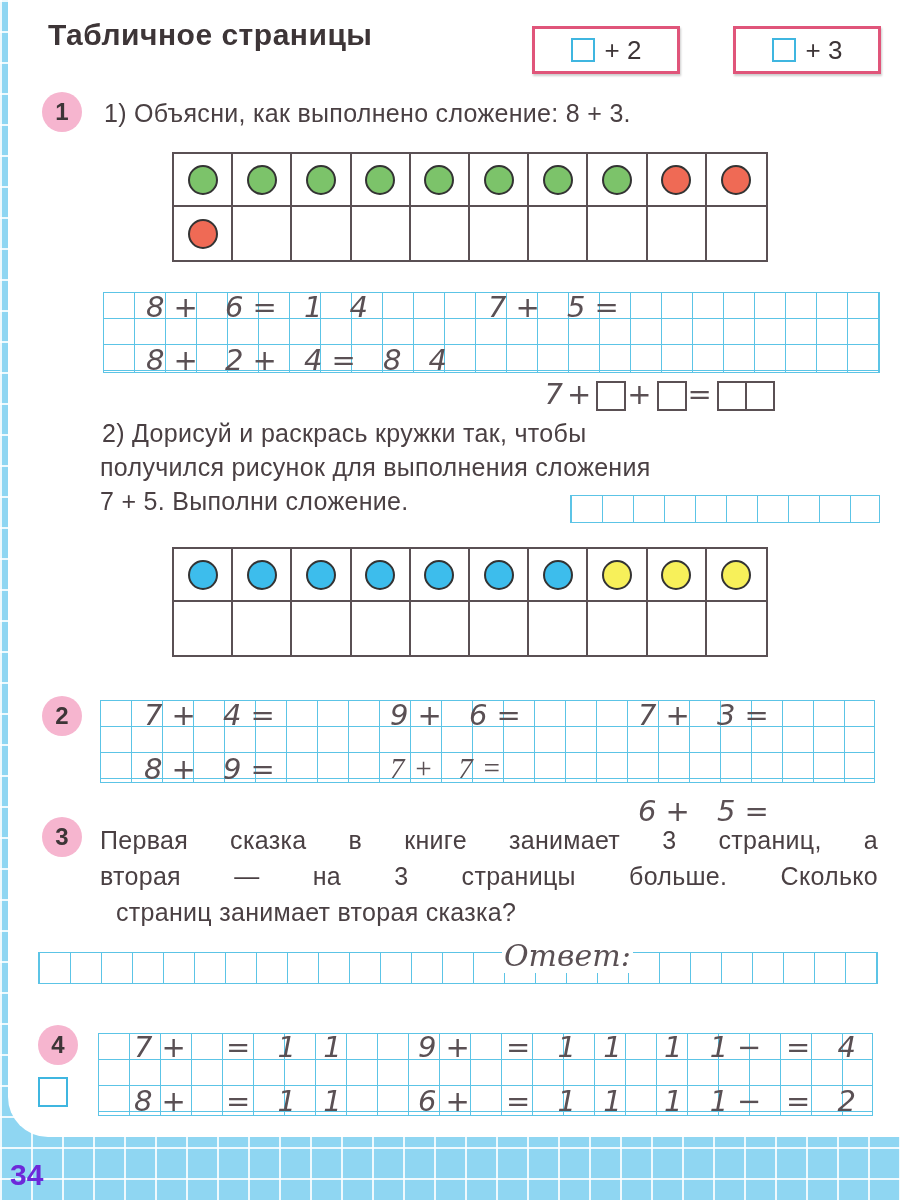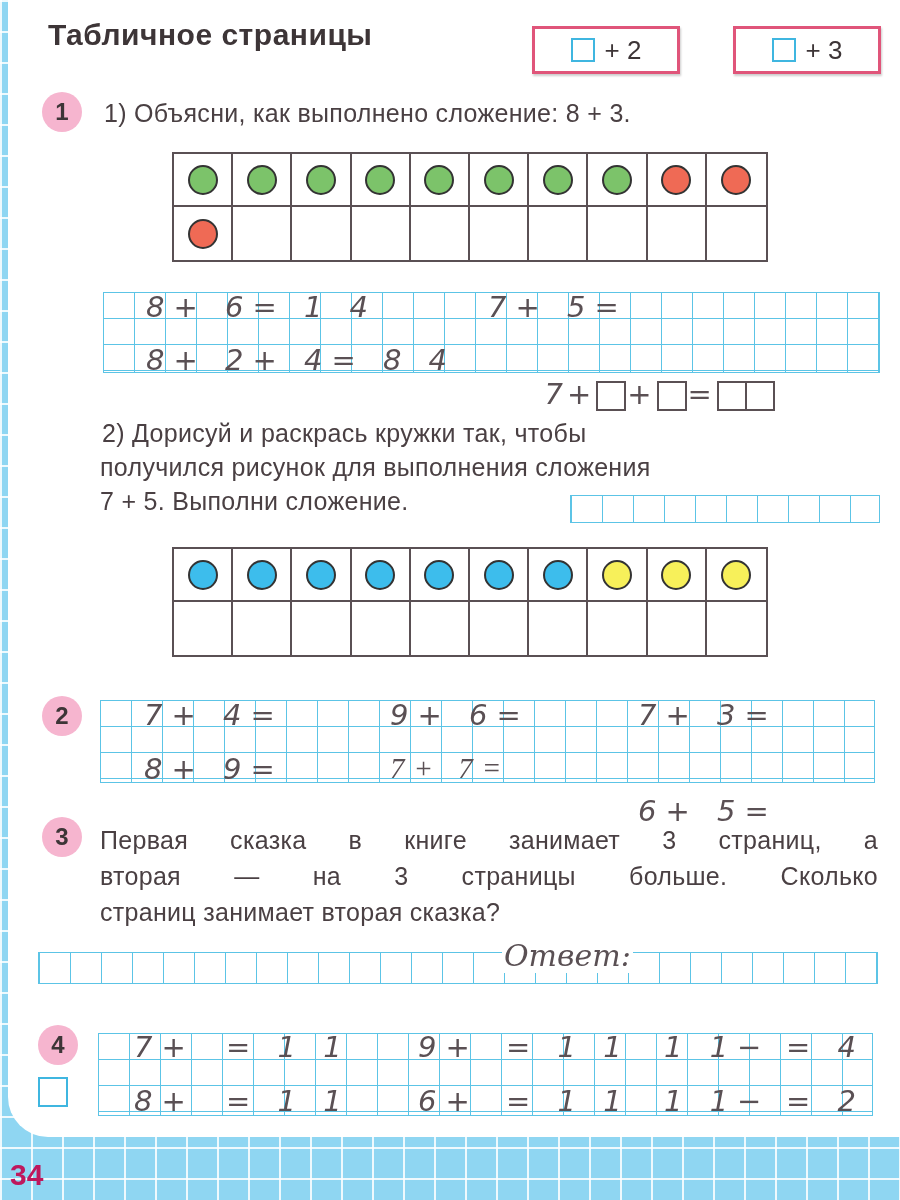--- a/index.html
+++ b/index.html
@@ -29,21 +29,21 @@
     background-image:
       linear-gradient(to right, #5cc4e6 1px, transparent 1px),
       linear-gradient(to bottom, #5cc4e6 1px, transparent 1px);
     background-size:31px 26px;border-right:1px solid #5cc4e6;border-bottom:1px solid #5cc4e6;}
   .hw{position:absolute;font-family:"DejaVu Sans", sans-serif;font-style:italic;font-size:29px;color:#5a5054;
     font-weight:200;letter-spacing:9px;white-space:pre;}
   .wbox{display:inline-block;width:26px;height:26px;border:2px solid #5a5054;vertical-align:middle;margin:0 1px;}
   .strip{background-image:linear-gradient(to right,#5cc4e6 1px,transparent 1px);background-size:31px 100%;
     border:1px solid #5cc4e6;}
   .answer{font-family:"DejaVu Serif", serif;font-style:italic;font-size:30px;color:#5a5054;background:#fff;padding:0 2px;}
-  .pagenum{left:10px;top:1158px;font-size:30px;font-weight:bold;color:#be185d;}
+  .pagenum{left:10px;top:1158px;font-size:30px;font-weight:bold;color:#6d28d9;}
 </style>
 </head>
 <body>
 
 <div class="page"></div>
 
 <div class="abs title">Табличное страницы</div>
 <div class="abs hdrbox" style="left:532px;width:142px;">
   <span class="sq"></span>
   <span>+ 2</span>
@@ -162,21 +162,21 @@
 <div class="hw" style="left:144px;top:698px;">7+ 4=</div>
 <div class="hw" style="left:390px;top:698px;">9+ 6=</div>
 <div class="hw" style="left:638px;top:698px;">7+ 3=</div>
 <div class="hw" style="left:144px;top:752px;">8+ 9=</div>
 <div class="hw" style="left:390px;top:752px;font-family:Liberation Serif, serif;">7+ 7=</div>
 <div class="hw" style="left:638px;top:752px;margin-top:42px;">6+ 5=</div>
 
 <div class="abs num" style="left:42px;top:817px;">3</div>
 <div class="abs txt" style="left:100px;top:823px;width:778px;text-align:justify;text-align-last:justify;">Первая сказка в книге занимает 3 страниц, а</div>
 <div class="abs txt" style="left:100px;top:859px;width:778px;text-align:justify;text-align-last:justify;">вторая — на 3 страницы больше. Сколько</div>
-<div class="abs txt" style="left:100px;top:895px;">страниц занимает вторая сказка?</div>
+<div class="abs txt" style="left:116px;top:895px;">страниц занимает вторая сказка?</div>
 <div class="abs strip" style="left:38px;top:952px;width:838px;height:30px;"></div>
 <div class="abs answer" style="left:502px;top:938px;">Ответ:</div>
 
 <div class="abs num" style="left:38px;top:1025px;">4</div>
 <div class="abs" style="left:38px;top:1077px;width:26px;height:26px;border:2px solid #3fb6e0;"></div>
 <div class="abs grid" style="left:98px;top:1033px;width:774px;height:82px;"></div>
 
 <div class="hw" style="left:134px;top:1030px;">7+</div>
 <div class="hw" style="left:226px;top:1030px;">= 1 1</div>
 <div class="hw" style="left:418px;top:1030px;">9+</div>

